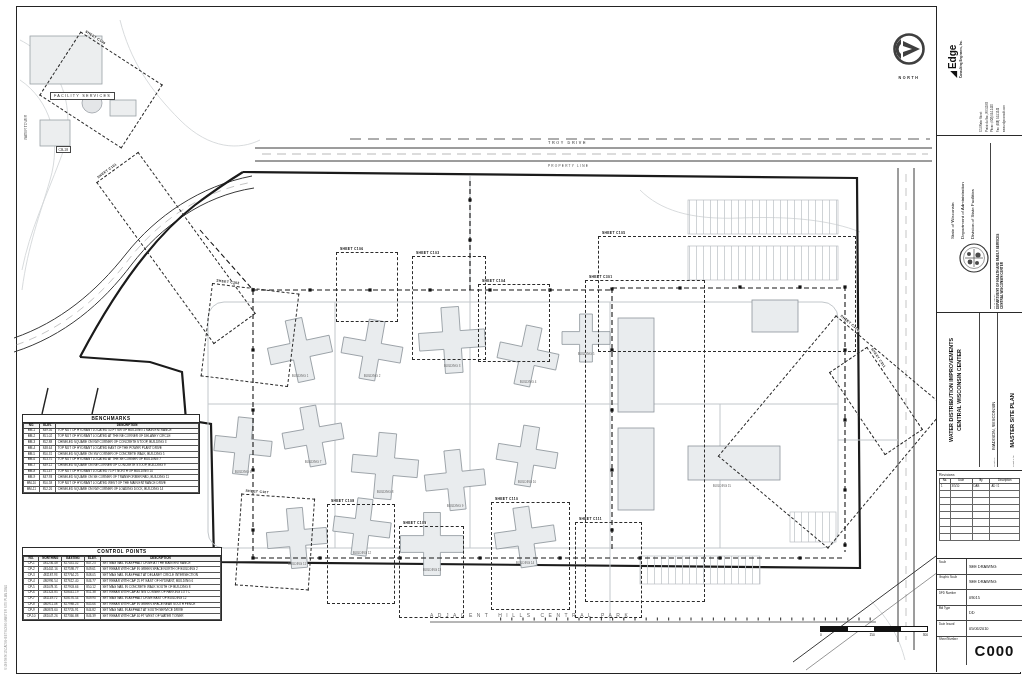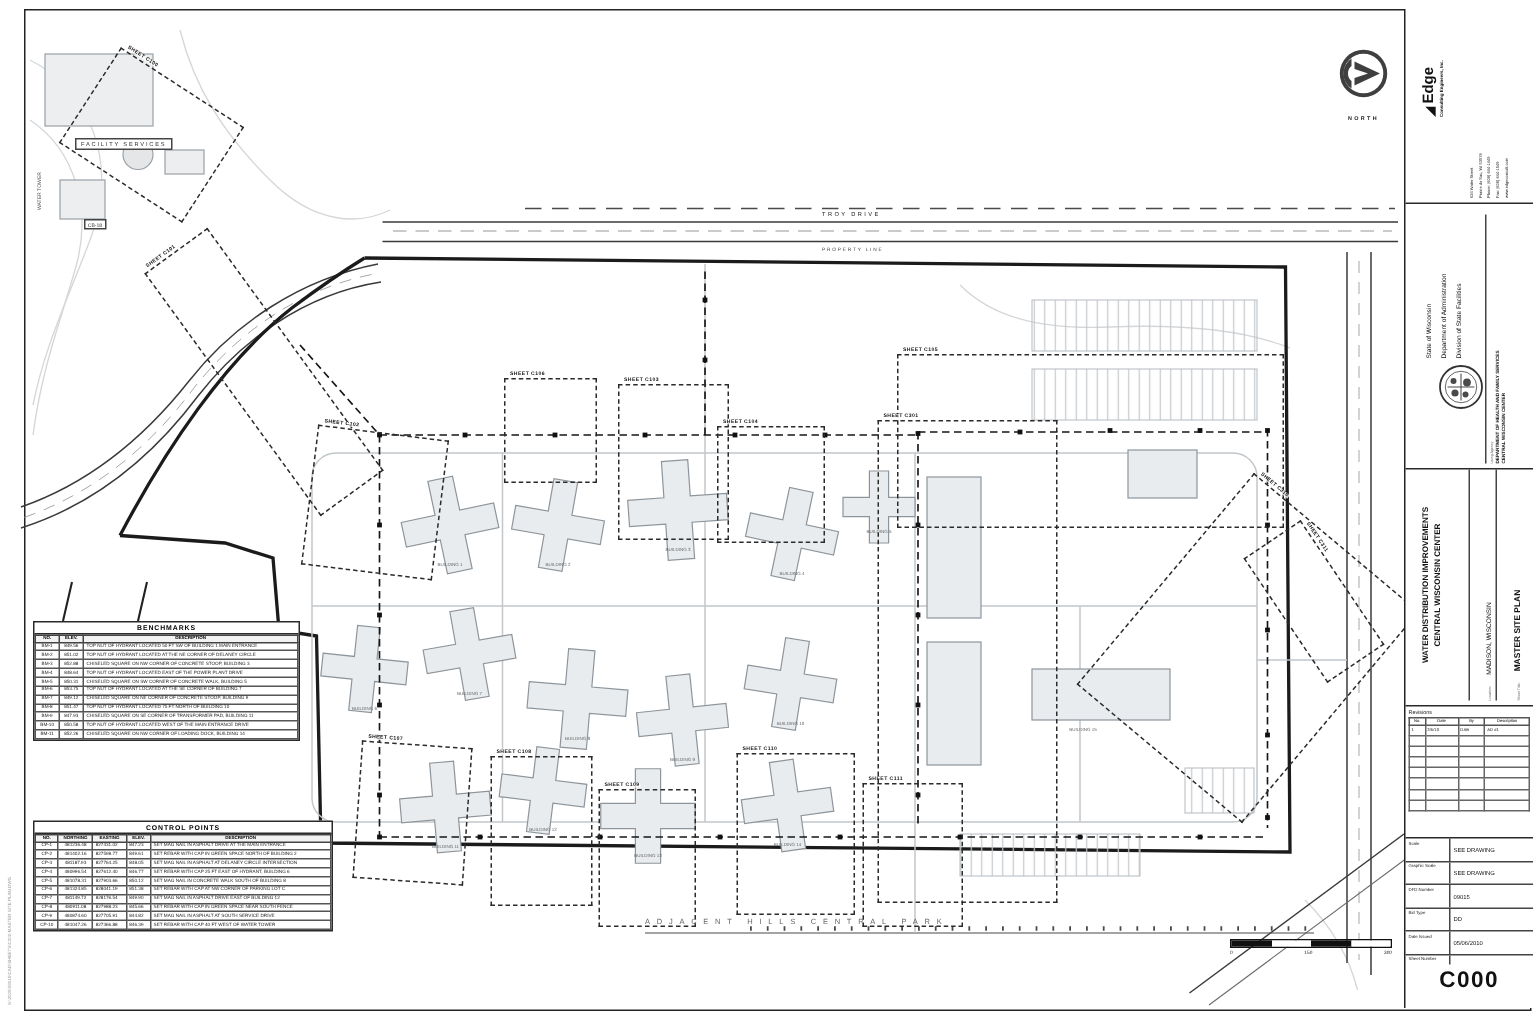--- a/index.html
+++ b/index.html
@@ -586,19 +586,19 @@
           </div>
           <div class="frow" style="height: 14.5px;">
             <div class="fl">Bid Type</div>
             <div class="fv">DD</div>
           </div>
           <div class="frow" style="height: 14.5px;">
             <div class="fl">Date Issued</div>
             <div class="fv">05/06/2010</div>
           </div>
         </div>
-      <div class="frow" style="border-bottom:none;height:28px;flex-direction:column;">
+      <div class="frow" style="border-bottom:none;height:28px;">
         <div class="fl">Sheet Number</div>
         <div class="fv" style="font-size:15px;font-weight:bold;justify-content:center;letter-spacing:1px;color:#111;">C000</div>
       </div>
     </div>
   </div>
 </div>
 
 </body></html>

